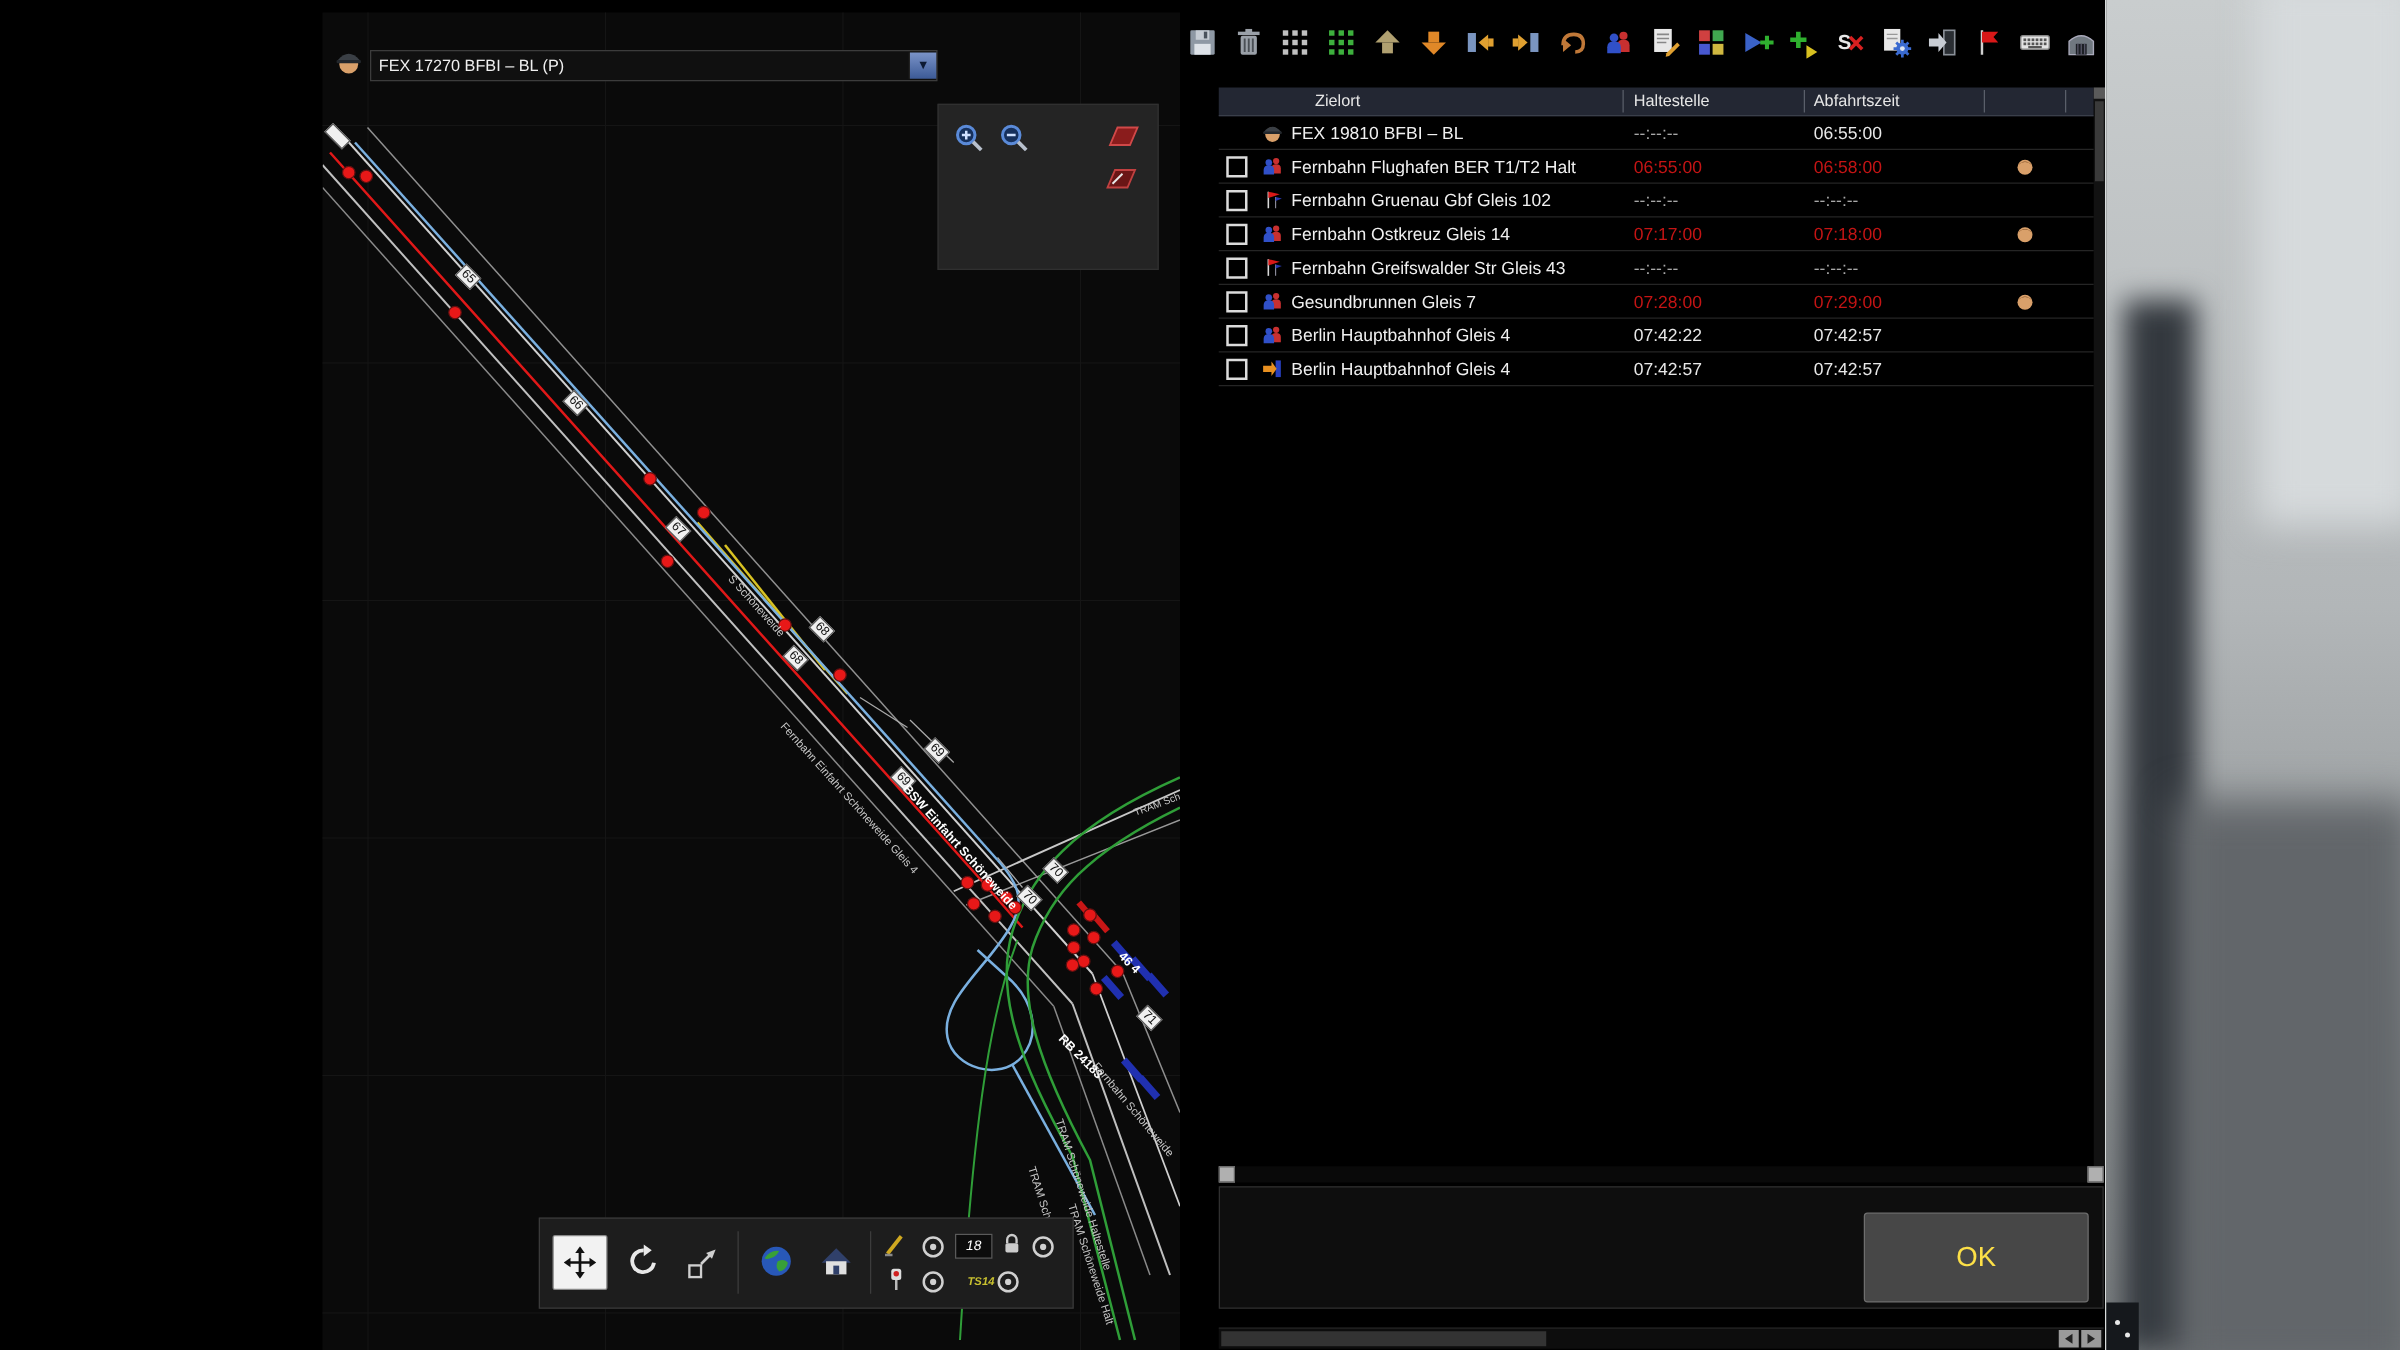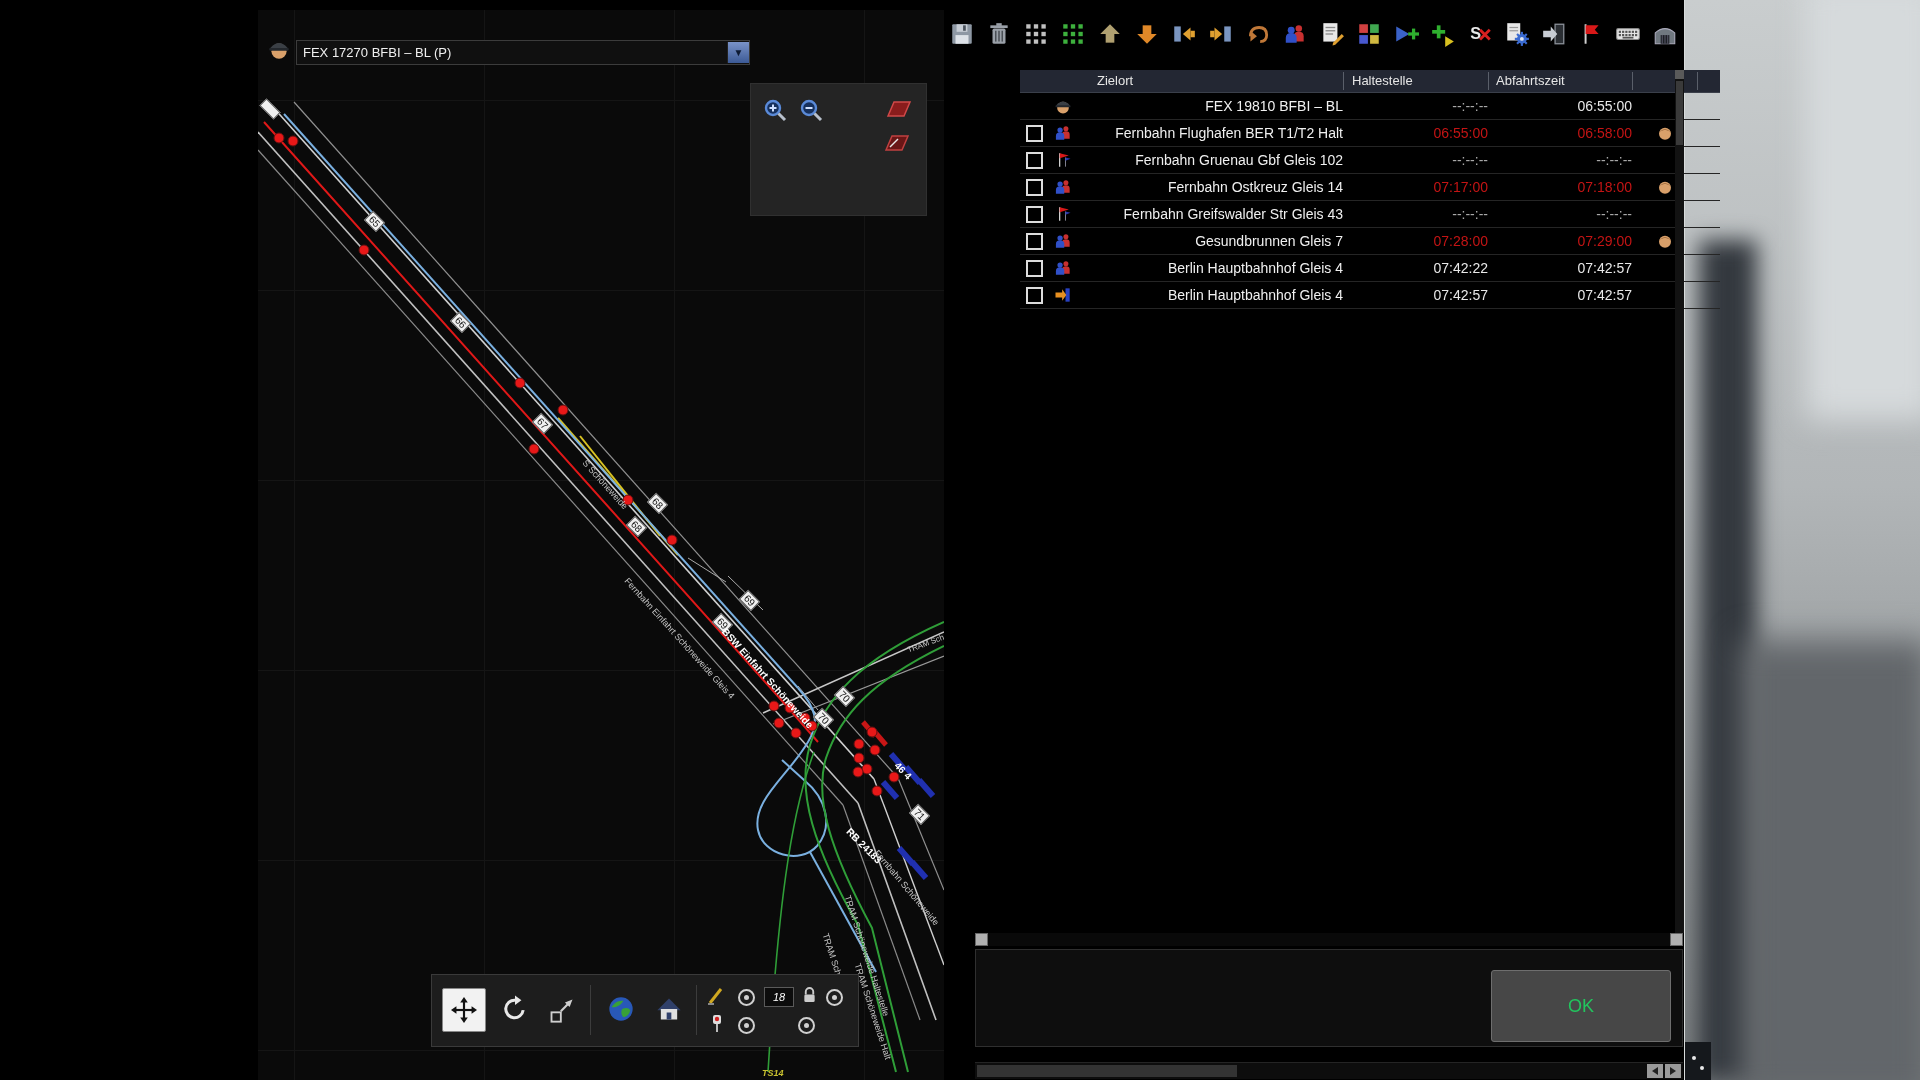--- a/index.html
+++ b/index.html
@@ -54,21 +54,21 @@
   #train-select .val{flex:1;padding-left:6px;font-size:13px;color:#f0f0f0;white-space:nowrap;overflow:hidden;}
   #train-select .dd{width:21px;height:21px;background:linear-gradient(#7a93c8,#3c5a96);
     border-left:1px solid #222;display:flex;align-items:center;justify-content:center;
     color:#0d1a33;font-size:10px;}
 
   
   #toolbar-top{left:947px;top:19px;display:flex;gap:7px;}
   .tbtn{width:30px;height:30px;display:flex;align-items:center;justify-content:center;cursor:pointer;}
 
   
-  #timetable{left:1020px;top:70px;width:700px;text-align:right;}
+  #timetable{left:975px;top:70px;width:700px;}
   #tt-header{position:relative;height:22px;background:#232733;border-bottom:1px solid #3a3f4a;
              font-size:13px;color:#e6e6e6;}
   #tt-header span{position:absolute;top:3px;}
   .hsep{position:absolute;top:2px;width:1px;height:18px;background:#5a5f6a;}
   .trow{display:flex;align-items:center;height:26px;border-bottom:1px solid #252525;font-size:14px;}
   .c-cbx{width:28px;display:flex;justify-content:flex-start;padding-left:6px;box-sizing:border-box;}
   .cbx{width:13px;height:13px;border:2px solid #dcdcdc;background:#000;cursor:pointer;}
   .c-icon{width:30px;display:flex;justify-content:center;}
   .c-dest{width:265px;white-space:nowrap;overflow:hidden;color:#f0f0f0;}
   .c-arr{width:145px;padding-left:9px;box-sizing:border-box;}
@@ -82,21 +82,21 @@
   #vscroll .btn{position:absolute;left:0;top:0;width:9px;height:9px;background:#5a5a5a;}
   #vscroll .thumb{position:absolute;left:1px;top:11px;width:7px;height:64px;background:#3a3a3a;}
 
   
   #splitter{left:975px;top:933px;width:708px;height:13px;background:#090909;}
   #splitter .grip{position:absolute;top:0;width:13px;height:13px;background:#b0b0b0;border:1px solid #666;box-sizing:border-box;}
 
   
   #bottom-panel{left:975px;top:949px;width:708px;height:98px;background:#0e0e0e;border:1px solid #2f2f2f;box-sizing:border-box;}
   #ok-btn{position:absolute;left:515px;top:20px;width:178px;height:70px;background:#474747;
-    border:1px solid #6e6e6e;border-radius:3px;color:#22c55e;font-size:18px;
+    border:1px solid #6e6e6e;border-radius:3px;color:#fde047;font-size:22px;
     display:flex;align-items:center;justify-content:center;cursor:pointer;}
 
   
   #hscroll{left:975px;top:1062px;width:708px;height:16px;background:#0d0d0d;border-top:1px solid #242424;}
   #hscroll .thumb{position:absolute;left:2px;top:2px;width:260px;height:12px;background:#333;}
   .hbtn{position:absolute;top:1px;width:16px;height:14px;background:#9a9a9a;display:flex;align-items:center;justify-content:center;}
   .tri-l{width:0;height:0;border-top:4px solid transparent;border-bottom:4px solid transparent;border-right:6px solid #222;}
   .tri-r{width:0;height:0;border-top:4px solid transparent;border-bottom:4px solid transparent;border-left:6px solid #222;}
 </style>
 </head>
@@ -300,21 +300,21 @@
     </div>
     <div class="radio" style="left:394px;top:14px;"></div>
     <div class="mt-btn" style="left:274px;top:38px;width:22px;height:22px;">
       <svg width="20" height="20" viewBox="0 0 20 20">
         <line x1="10" y1="8" x2="10" y2="18" stroke="#bbb" stroke-width="2"></line>
         <rect x="6" y="1" width="8" height="9" rx="2" fill="#ddd"></rect>
         <circle cx="10" cy="5" r="2.2" fill="#d02020"></circle>
       </svg>
     </div>
     <div class="radio" style="left:306px;top:42px;"></div>
-    <div class="ts-label" style="left:330px;top:45px;margin-top:48px;">TS14</div>
+    <div class="ts-label" style="left:342px;top:45px;">TS14</div>
     <div class="radio" style="left:366px;top:42px;"></div>
   </div>
 </div>
 
 <div id="driver-ico" class="abs">
   <svg width="26" height="26" viewBox="0 0 24 24">
     <circle cx="12" cy="14" r="7" fill="#d9a06a"></circle>
     <path d="M4 11 Q12 2 20 11 L20 12.5 L4 12.5 Z" fill="#3a3f45"></path>
     <rect x="3" y="11" width="18" height="2.5" rx="1" fill="#23272c"></rect>
   </svg>

